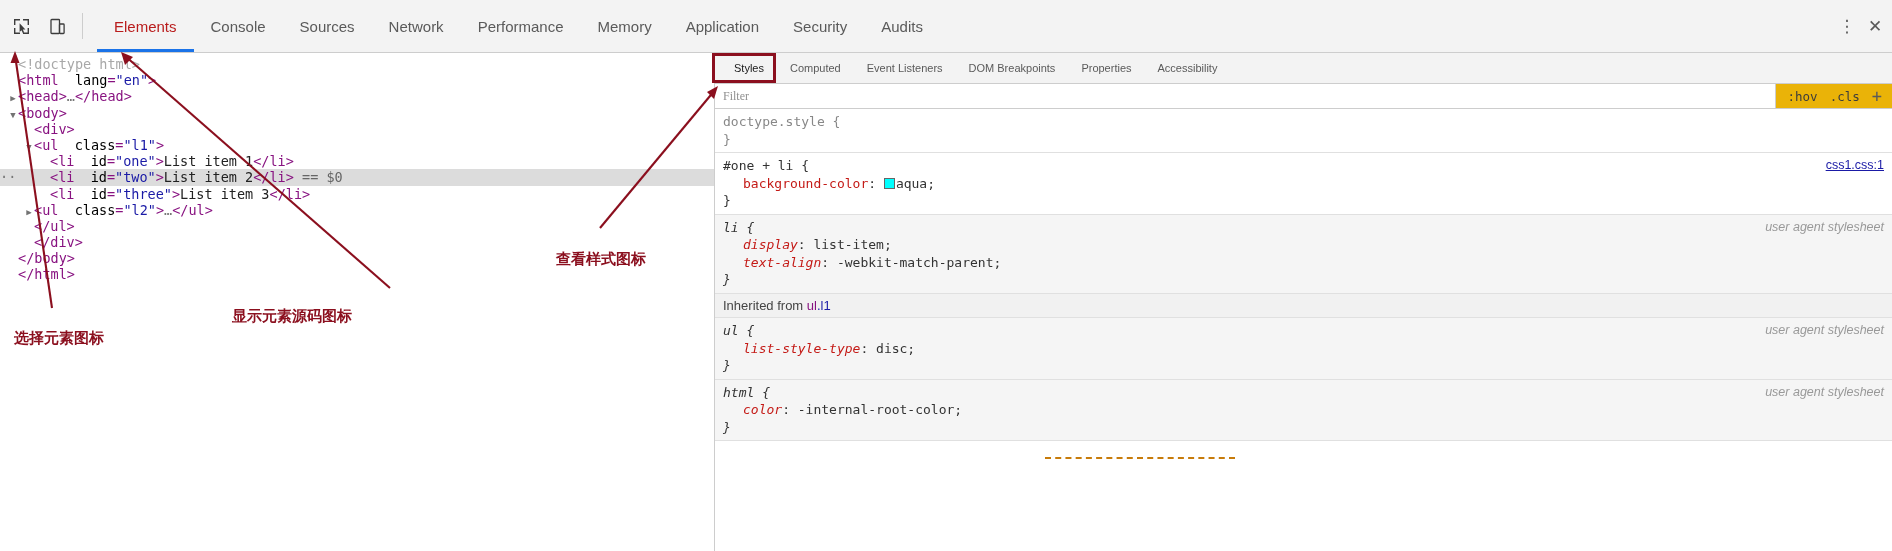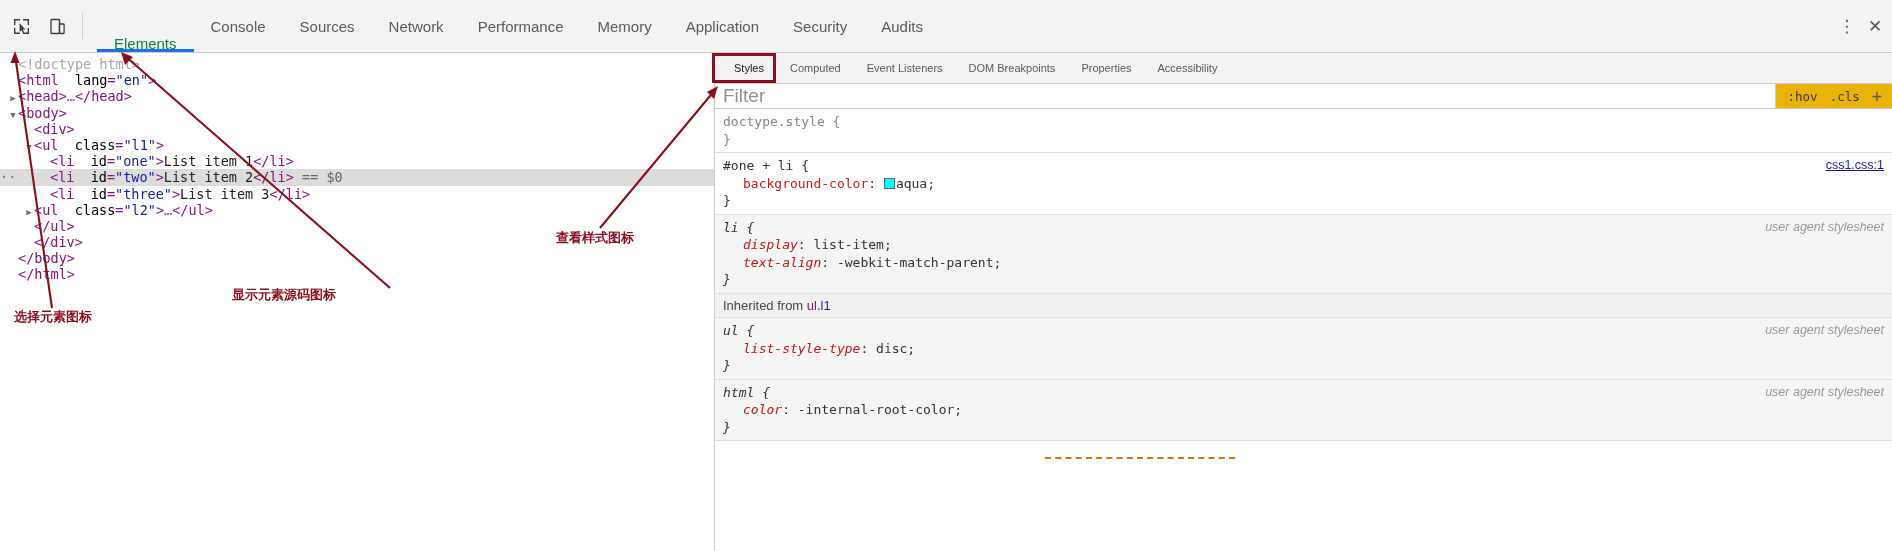--- a/index.html
+++ b/index.html
@@ -21,21 +21,21 @@
   }
   .tb-icons{ display:flex; align-items:center; padding:0 6px 0 8px; gap:10px; }
   .tb-icon{ width:26px; height:26px; display:flex; align-items:center; justify-content:center; cursor:pointer; }
   .tb-sep{ width:1px; height:26px; background:#cdcdcd; align-self:center; margin:0 8px 0 2px; }
   .tabs{ display:flex; align-items:stretch; }
   .tab{
     display:flex; align-items:center; padding:0 17px;
     font-size:15px; color:#5a5a5a; cursor:pointer;
     position:relative; white-space:nowrap;
   }
-  .tab.active{ color:#15803d;align-items:flex-end; }
+  .tab.active{ color:#b91c1c; }
   .tab.active::after{
     content:""; position:absolute; left:0; right:0; bottom:0;
     height:3px; background:#1a73e8;
   }
   .tb-right{ margin-left:auto; display:flex; align-items:center; padding-right:4px; gap:2px; }
   .tb-right .tb-icon{ color:#5a5a5a; font-size:17px; }
 
   
   .panes{ position:absolute; left:0; top:53px; width:1892px; height:498px; display:flex; }
   .pane-dom{ width:714px; height:100%; background:#fff; position:relative; overflow:hidden; }
@@ -75,22 +75,22 @@
   .stab.active::after{
     content:""; position:absolute; left:4px; right:4px; bottom:0;
     height:3px; background:#1a73e8;
   }
   .filterbar{
     height:25px; border-bottom:1px solid #cdcdcd;
     display:flex; align-items:center; background:#fff;
   }
   .filter-input{
     flex:1; border:0; outline:0; height:24px;
-    font-size:19px; color:#5a5a5a; padding-left:8px;
-    font-family:Liberation Sans, sans-serif; background:transparent;
+    font-size:12px; color:#5a5a5a; padding-left:8px;
+    font-family:Liberation Serif, serif; background:transparent;
   }
   .filter-input::placeholder{ color:#909090; }
   .filter-tools{
     display:flex; align-items:center; gap:12px;
     padding:0 10px 0 12px; height:100%;
     border-left:1px solid #cdcdcd; background:#eab308;
     font-family:"DejaVu Sans Mono","Liberation Mono",monospace;
     font-size:12.5px; color:#3c3c3c;
   }
   .filter-tools span{ cursor:pointer; }
@@ -126,21 +126,21 @@
   .rule.elementstyle .sel{ color:#888; }
   .dashed-box{
     position:absolute; left:330px; top:404px; width:190px; height:2px;
     border-top:2px dashed #c77b0a;
   }
 
   
   .anno{
     position:absolute; color:#8b0f1e;
     font-family:Liberation Mono, monospace;
-    font-size:13px; font-weight:600; white-space:nowrap;
+    font-size:15px; font-weight:600; white-space:nowrap;margin-top:21px;
   }
   .anno-svg{ position:absolute; left:0; top:0; width:1892px; height:551px; pointer-events:none; }
   .styles-hl{
     position:absolute; left:712px; top:53px; width:64px; height:30px;
     border:3px solid #8b0f1e;
   }
 </style>
 </head>
 <body>
 

